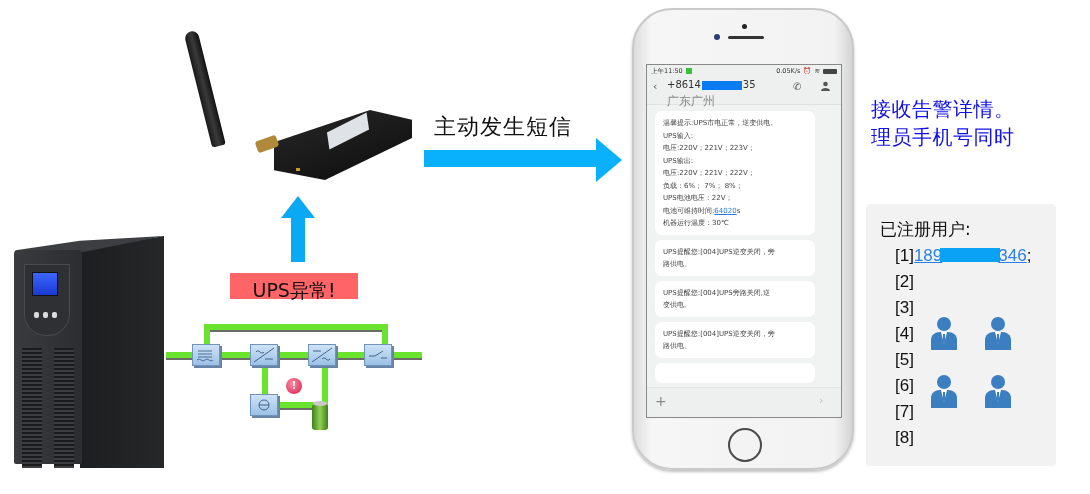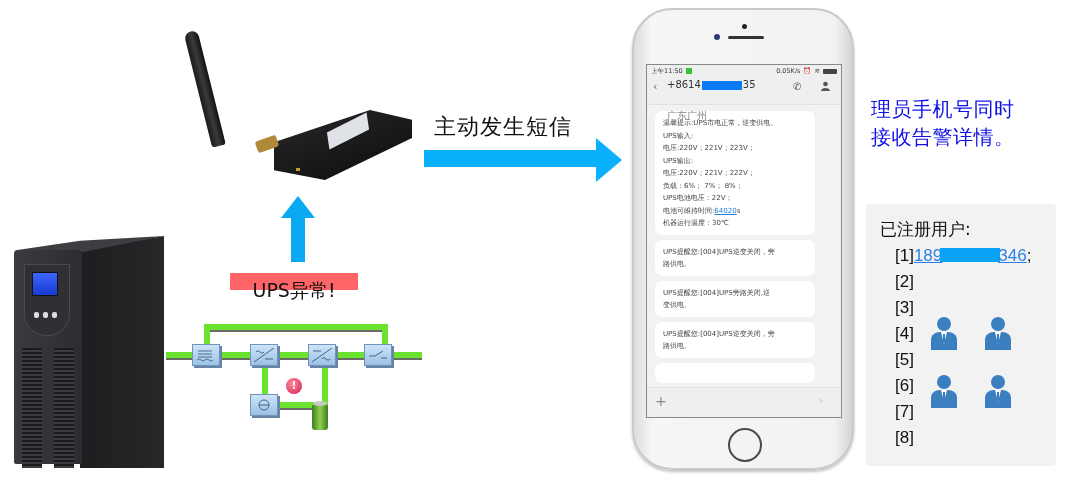--- a/index.html
+++ b/index.html
@@ -21,21 +21,21 @@
   .antenna-joint { position: absolute; left: 256px; top: 138px; width: 22px; height: 12px; background: #b08a3a; transform: rotate(-20deg); border-radius: 3px; }
   .modem { position: absolute; left: 262px; top: 110px; width: 150px; height: 70px; }
   .modem-body { position: absolute; left: 0; top: 0; width: 150px; height: 70px; background: linear-gradient(160deg,#2a2a2a,#0c0c0c); clip-path: polygon(8% 46%, 72% 0, 100% 14%, 100% 40%, 42% 100%, 8% 86%); }
   .modem-label { position: absolute; left: 66px; top: 12px; width: 40px; height: 18px; background: #dfe3e8; transform: skewY(-20deg) rotate(-8deg); }
   .modem-led { position: absolute; width: 4px; height: 3px; background: #c8a020; }
 
   
   .up-arrow { position: absolute; left: 281px; top: 196px; width: 34px; height: 66px; }
   .up-arrow .shaft { position: absolute; left: 10px; top: 20px; width: 14px; height: 46px; background: #09a9f3; }
   .up-arrow .head { position: absolute; left: 0; top: 0; width: 0; height: 0; border-left: 17px solid transparent; border-right: 17px solid transparent; border-bottom: 22px solid #09a9f3; }
-  .alert-badge { position: absolute; left: 230px; top: 273px; width: 128px; height: 17px; background: #ff6467; font-family: "DejaVu Sans", sans-serif; font-size: 19px; line-height: 34px; text-align: center; color: #111; }
+  .alert-badge { position: absolute; left: 230px; top: 273px; width: 128px; height: 26px; background: #ff6467; font-family: "DejaVu Sans", sans-serif; font-size: 19px; line-height: 34px; text-align: center; color: #111; }
 
   
   .topo { position: absolute; left: 166px; top: 318px; width: 258px; height: 116px; }
   .pipe { position: absolute; background: #6ae32f; box-shadow: 0 2px 0 #6a6a6a; }
   .module { position: absolute; width: 28px; height: 22px; background: linear-gradient(#cde3f7,#9cc1e6); border: 1px solid #6f93ba; box-shadow: 2px 2px 0 #6784a6; }
   .module svg { position: absolute; left: 2px; top: 2px; }
   .warn { position: absolute; left: 120px; top: 60px; width: 16px; height: 16px; border-radius: 50%; background: radial-gradient(circle at 40% 35%,#ff8aa2,#d41c4c); color: #fff; font-size: 10px; line-height: 16px; text-align: center; font-weight: bold; }
   .battery { position: absolute; left: 146px; top: 86px; width: 16px; height: 26px; background: linear-gradient(90deg,#3f7e1c,#8fd14f,#3f7e1c); border-radius: 3px; }
   .battery::before { content: ""; position: absolute; left: 1px; top: -3px; width: 14px; height: 5px; border-radius: 50%; background: #c9c9c9; }
 
@@ -54,21 +54,21 @@
   .screen { position: absolute; left: 12px; top: 54px; width: 196px; height: 354px; background: #f1f3f3; border: 1px solid #888; overflow: hidden; font-family: "DejaVu Sans", sans-serif; }
   .statusbar { height: 12px; padding: 0 4px; display: flex; align-items: center; justify-content: space-between; font-size: 6.5px; color: #333; background: #eef0f0; }
   .statusbar .sb-left { display: flex; align-items: center; gap: 3px; }
   .sb-green { width: 6px; height: 6px; background: #38c23a; display: inline-block; }
   .sb-right { display: flex; align-items: center; gap: 3px; }
   .sb-batt { width: 14px; height: 5px; background: #444; border-radius: 1px; display: inline-block; }
   .convo-header { height: 28px; position: relative; background: #eef0f0; border-bottom: 1px solid #e0e2e2; }
   .back-icon { position: absolute; left: 6px; top: 3px; font-size: 11px; color: #666; }
   .contact-number { position: absolute; left: 20px; top: 2px; font-size: 10px; color: #333; }
   .redact { display: inline-block; width: 40px; height: 9px; background: #0a7cf3; vertical-align: middle; margin: 0 1px; }
-  .contact-loc { position: absolute; left: 20px; top: 32px; font-size: 10px; color: #888; }
+  .contact-loc { position: absolute; left: 20px; top: 16px; font-size: 12px; color: #888; }
   .call-icon { position: absolute; left: 146px; top: 4px; font-size: 10px; color: #555; }
   .person-icon { position: absolute; left: 174px; top: 4px; font-size: 10px; color: #555; }
   .messages { padding: 6px 8px 0 8px; }
   .bubble { background: #fff; border-radius: 7px; padding: 6px 6px 5px 8px; margin-bottom: 5px; font-size: 7px; line-height: 12.5px; color: #444; width: 160px; }
   .bubble .line { display: block; white-space: nowrap; }
   .bubble .link { color: #2a7de1; text-decoration: underline; }
   .composer { position: absolute; left: 0; top: 322px; width: 196px; height: 32px; background: #eef0f0; border-top: 1px solid #e2e4e4; }
   .plus-icon { position: absolute; left: 8px; top: 5px; font-size: 14px; color: #888; }
   .sms-input { position: absolute; left: 26px; top: 4px; width: 132px; height: 22px; background: #fff; border: none; font-size: 7px; color: #aaa; padding-left: 8px; font-family: "DejaVu Sans", sans-serif; }
   .send-icon { position: absolute; left: 172px; top: 6px; font-size: 11px; color: #bbb; }
@@ -225,22 +225,22 @@
     <div class="composer">
       <span class="plus-icon">+</span>
       <span class="send-icon">›</span>
     </div>
   </div>
 
   <div class="home-btn"></div>
 </div>
 
 <div class="feature-text">
+  <div>接收告警详情。</div>
   <div>理员手机号同时</div>
-  <div>接收告警详情。</div>
 </div>
 
 <div class="users-panel">
   <div class="users-title">已注册用户:</div>
 
   <div class="user-slot" style="top:42px;">
     <span>[1]</span><span class="user-phone"><span>189</span><span class="user-redact"></span><span>346</span></span><span>;</span>
   </div>
   <div class="user-slot" style="top:68px;">[2]</div>
   <div class="user-slot" style="top:94px;">[3]</div>

